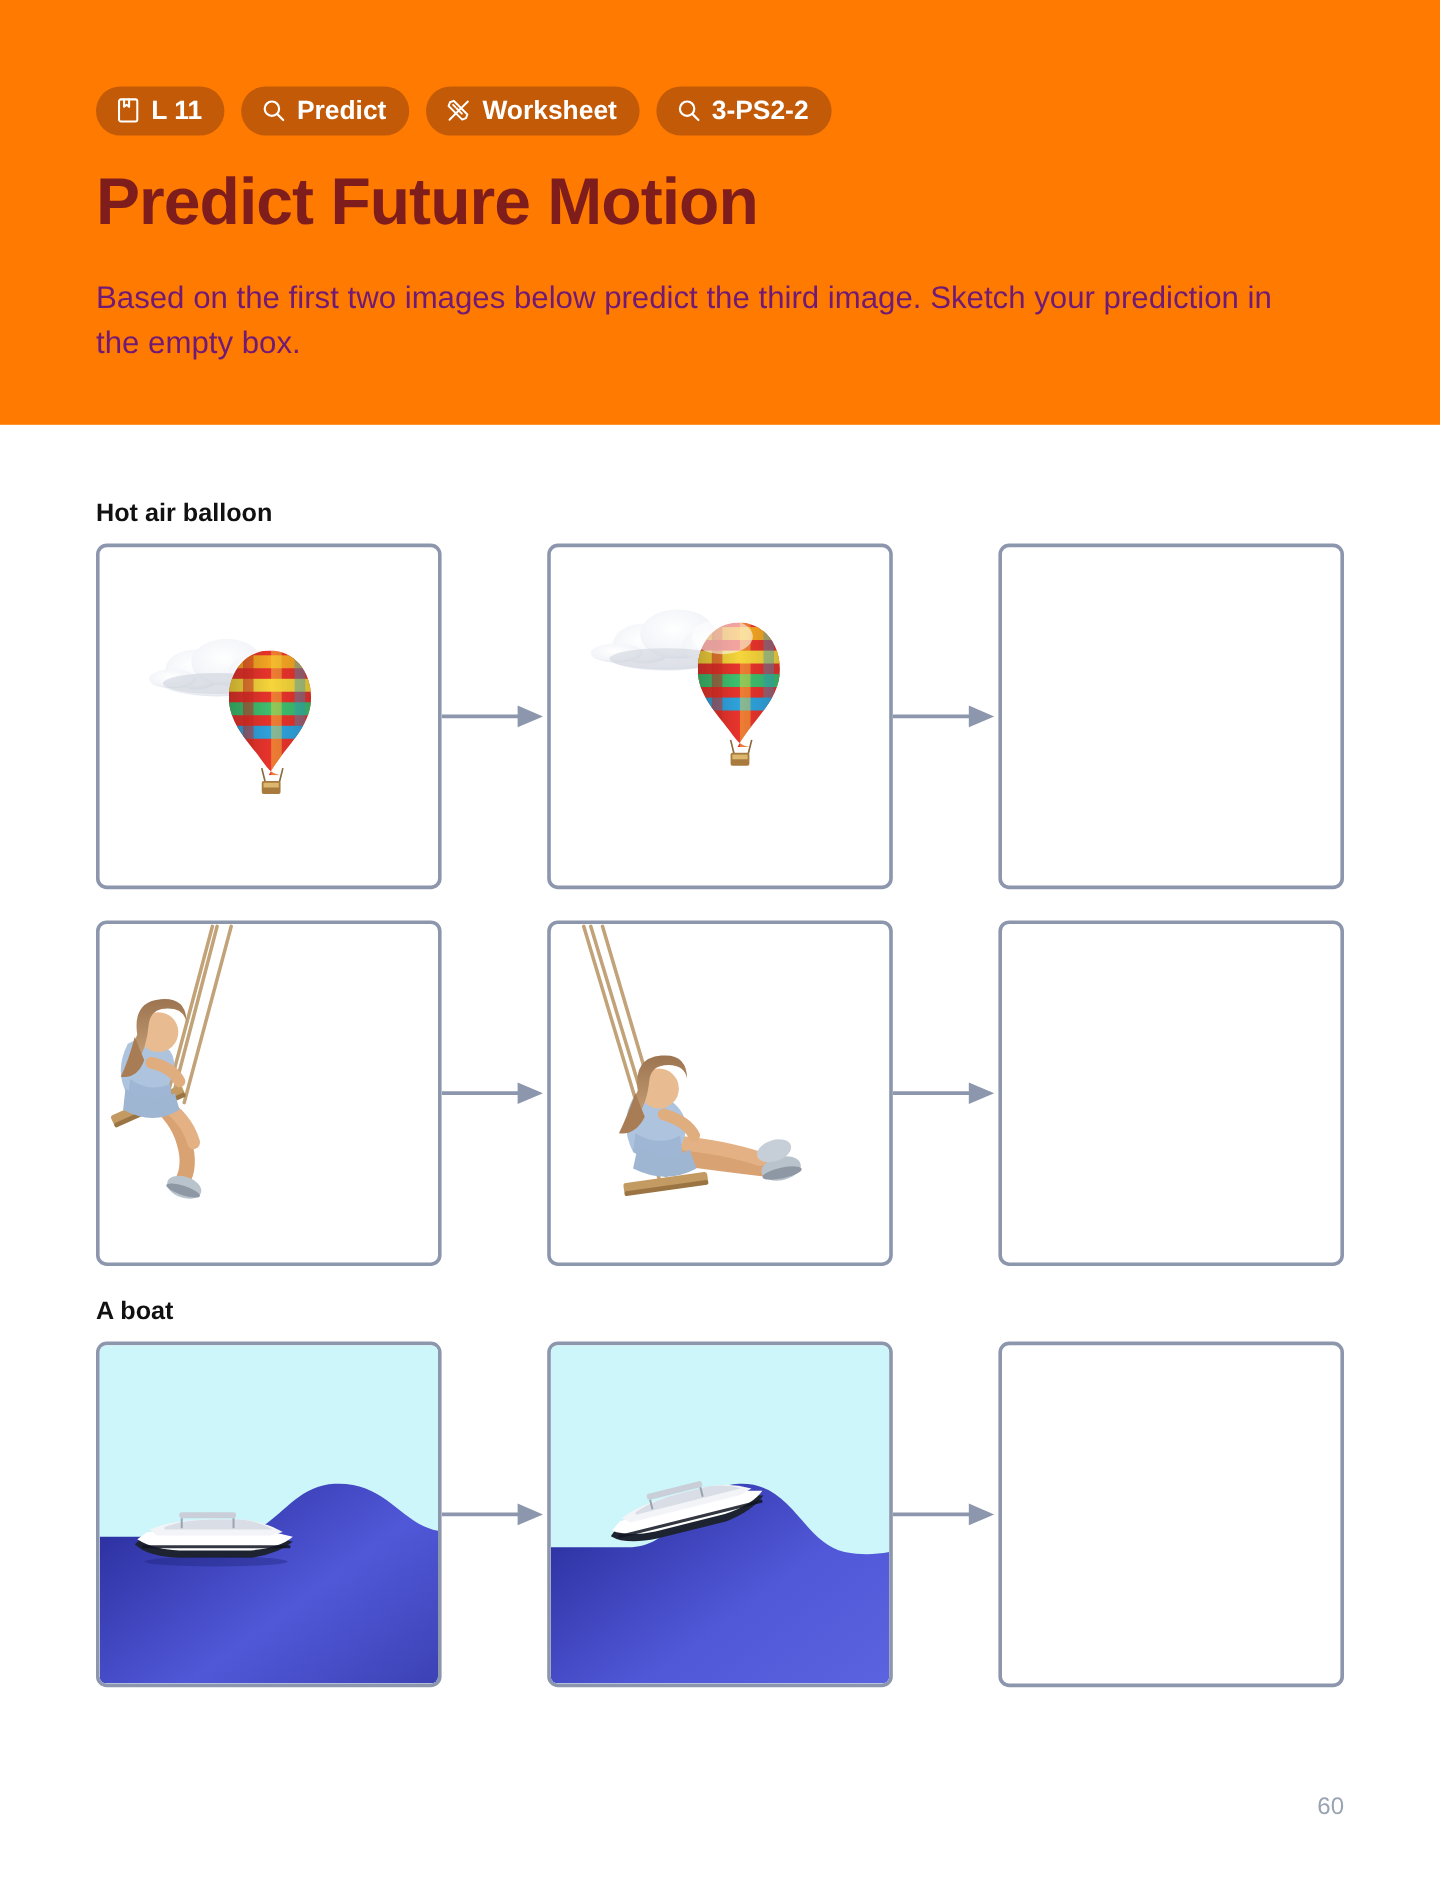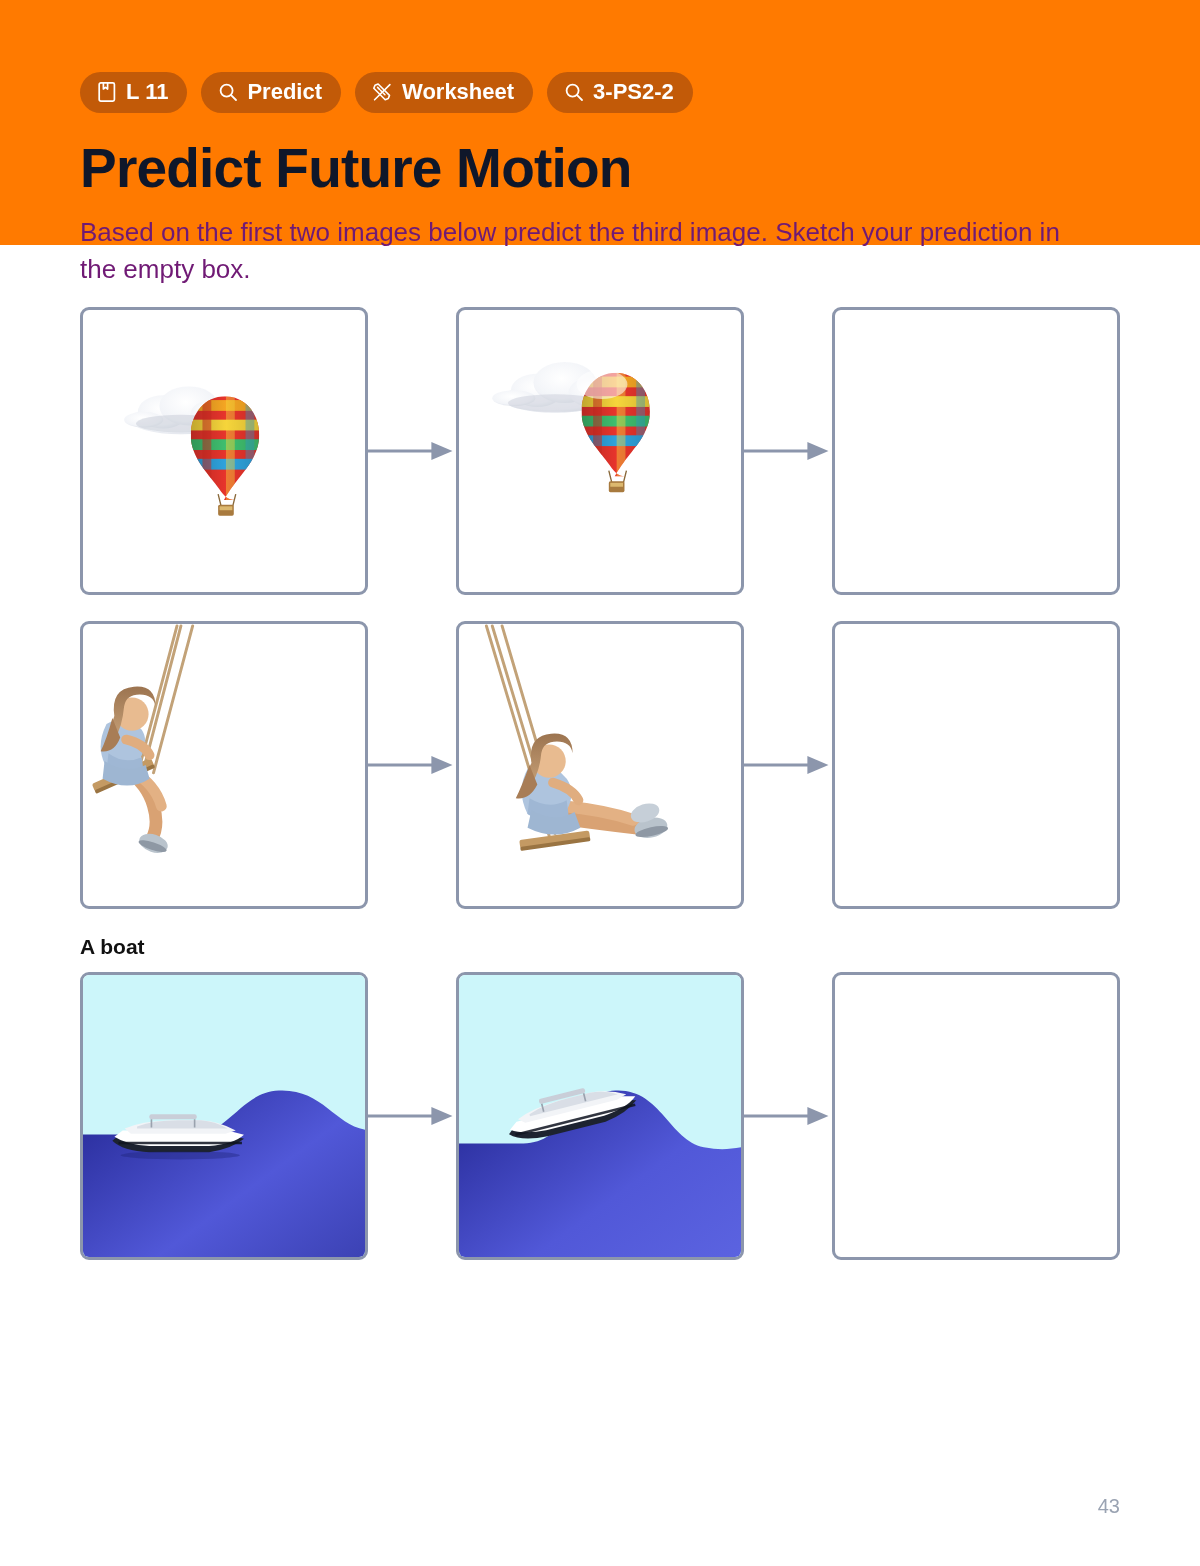--- a/index.html
+++ b/index.html
@@ -9,21 +9,21 @@
     height: 1566px;
     background: #ffffff;
     font-family: "Liberation Sans", sans-serif;
     position: relative;
     overflow: hidden;
   }
 
   
   .header {
     background: #FF7A00;
-    height: 245px;
+    height: 354px;
     padding: 72px 0 0 80px;
     position: relative;
   }
 
   .badge-row {
     display: flex;
     align-items: center;
     gap: 14px;
     margin-bottom: 26px;
   }
@@ -38,26 +38,26 @@
     color: #ffffff;
     font-size: 22px;
     font-weight: 700;
     line-height: 1;
     white-space: nowrap;
   }
 
   .badge svg { display: block; flex: 0 0 auto; }
 
   .page-title {
-    color: #0f172a;
+    color: #7f1d1d;
     font-size: 55px;
     font-weight: 700;
     letter-spacing: -0.8px;
     line-height: 1.08;
-    margin-bottom: 16px;
+    margin-bottom: 32px;
   }
 
   .page-subtitle {
     color: #701a75;
     font-size: 26px;
     font-weight: 400;
     line-height: 1.42;
     max-width: 1000px;
   }
 
@@ -163,20 +163,21 @@
 
   </div>
 
   <h1 class="page-title">Predict Future Motion</h1>
   <p class="page-subtitle">Based on the first two images below predict the third image. Sketch your prediction in the empty box.</p>
 </div>
 
 <div class="content">
 
   <div class="row">
+    <div class="row-label">Hot air balloon</div>
     <div class="frames">
 
       <div class="frame">
         <div class="scene">
           <svg viewBox="0 0 288 288">
             <defs>
               <radialGradient id="cl1" cx="45%" cy="40%" r="70%">
                 <stop offset="0%" stop-color="#ffffff"></stop>
                   <stop offset="70%" stop-color="#f2f4f8"></stop>
                 <stop offset="100%" stop-color="#d3d8e2"></stop>
@@ -462,13 +463,13 @@
           <path d="M72 5 L96 14 L72 23 Z" fill="#8C96AC"></path>
         </svg>
       </div>
 
       <div class="frame empty"></div>
     </div>
   </div>
 
 </div>
 
-<div class="page-number">43</div>
+<div class="page-number">60</div>
 
 </body></html>

